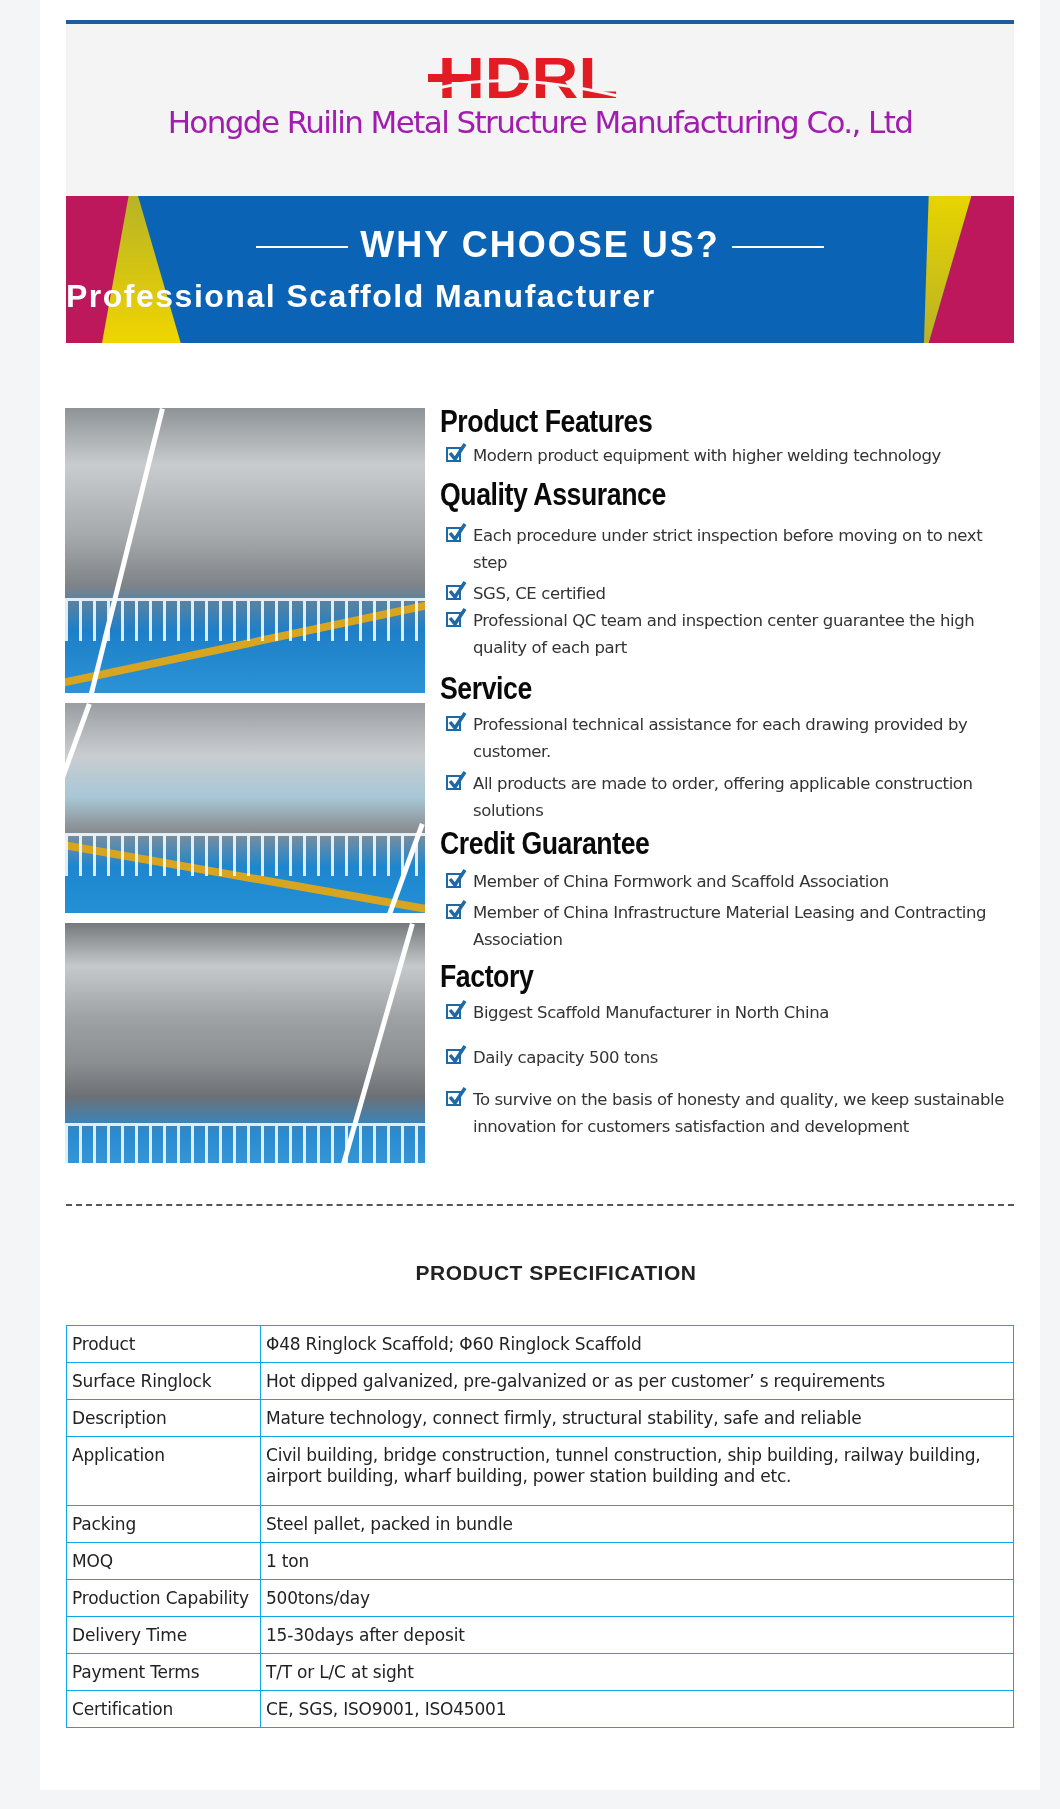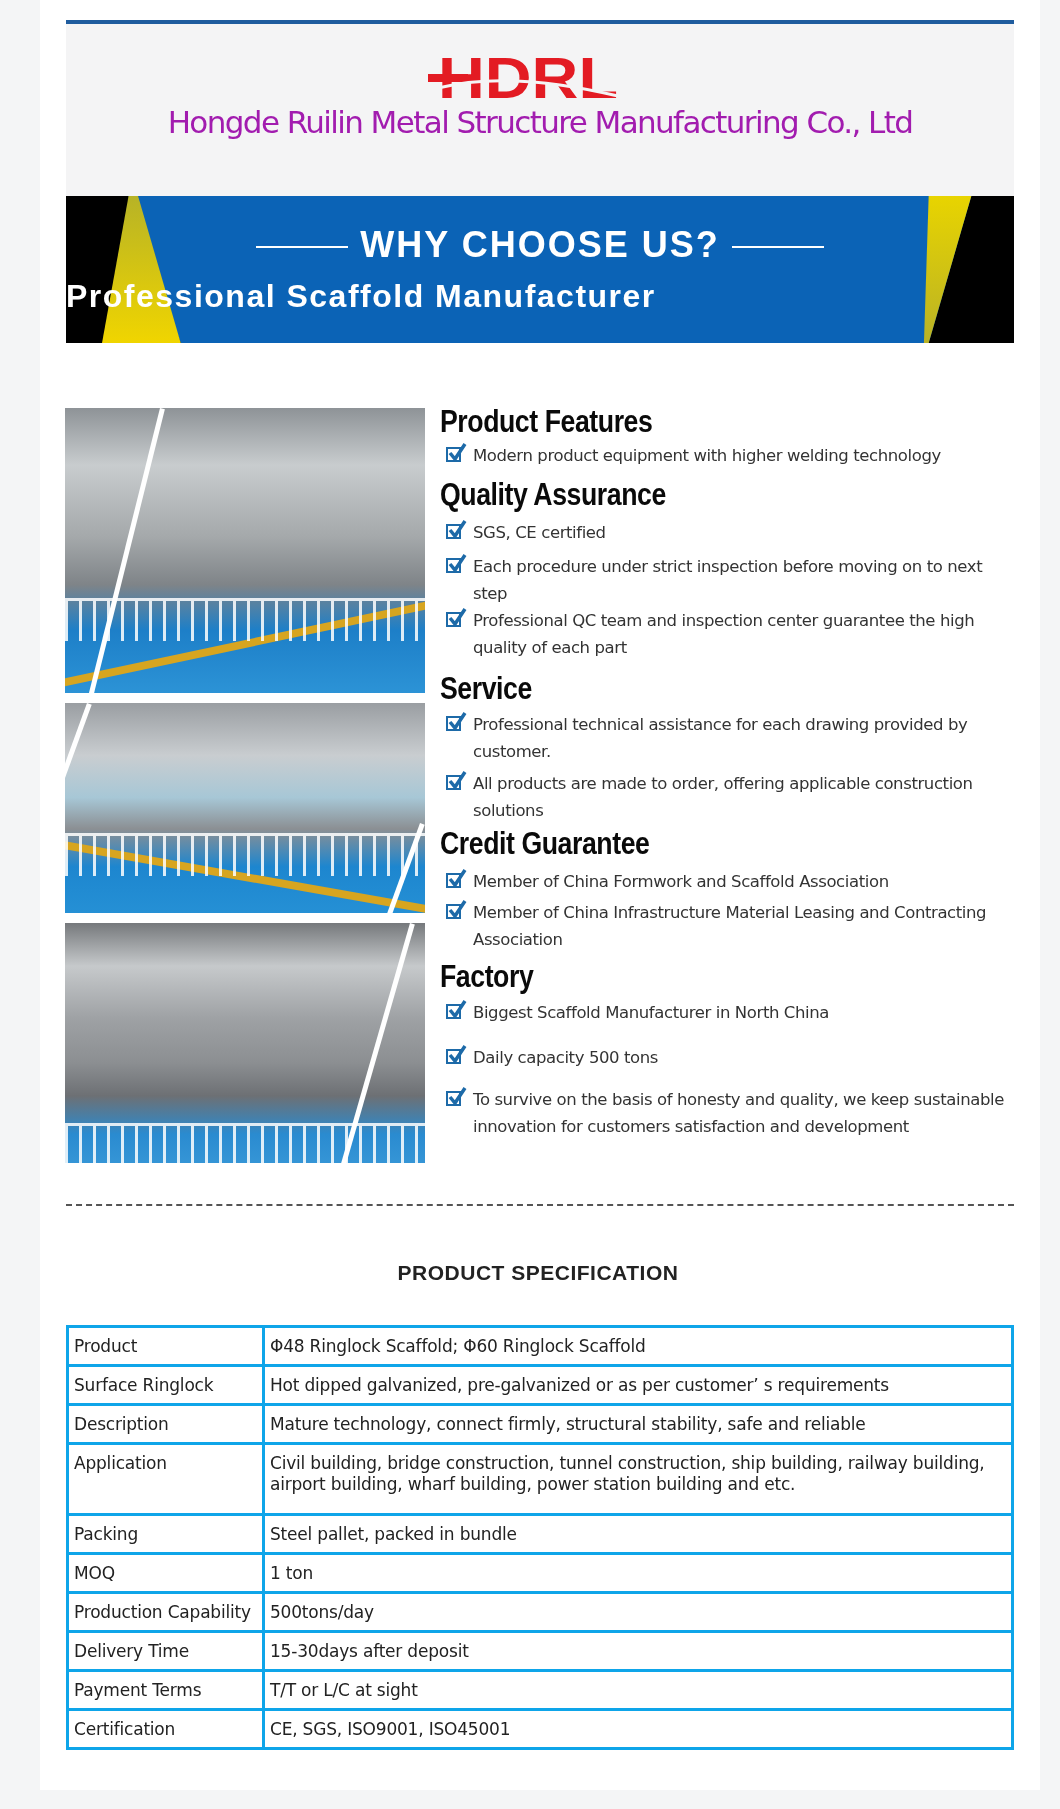--- a/index.html
+++ b/index.html
@@ -2,21 +2,21 @@
 <html><head>
 <meta charset="utf-8">
 <style>
   html,body{margin:0;padding:0;}
   body{width:1060px;height:1809px;background:#f4f5f6;position:relative;overflow:hidden;font-family:"DejaVu Sans",sans-serif;}
   .page{position:absolute;left:40px;top:0;width:1000px;height:1790px;background:#ffffff;}
   .hdr-line{position:absolute;left:66px;top:20px;width:948px;height:4px;background:#1f5c9e;}
   .hdr-box{position:absolute;left:66px;top:24px;width:948px;height:172px;background:#f4f4f5;}
   .logo{position:absolute;left:428px;top:52px;width:200px;height:50px;}
   .company{position:absolute;left:66px;top:104px;width:948px;text-align:center;font-family:"DejaVu Sans",sans-serif;font-size:31px;letter-spacing:-1.6px;color:#a21caf;font-weight:normal;}
-  .banner{position:absolute;left:66px;top:196px;width:948px;height:147px;overflow:hidden;background:#000000;}
+  .banner{position:absolute;left:66px;top:196px;width:948px;height:147px;overflow:hidden;background:#be185d;}
   .banner .blue{position:absolute;left:0;top:0;width:100%;height:100%;background:#0b63b6;clip-path:polygon(6.6% 0,95.5% 0,91% 100%,12.1% 100%);}
   .banner .yl{position:absolute;left:0;top:0;width:100%;height:100%;background:linear-gradient(180deg,#b7b326,#f0d500);clip-path:polygon(6.6% 0,7.6% 0,12.1% 100%,3.8% 100%);}
   .banner .yr2{position:absolute;left:0;top:0;width:100%;height:100%;background:linear-gradient(180deg,#e8d400,#b9b226);clip-path:polygon(91% 0,95.5% 0,91% 100%,90.5% 100%);}
   .why{position:absolute;left:0;top:28px;width:100%;text-align:center;color:#fff;font-family:"Liberation Sans",sans-serif;font-weight:bold;font-size:36px;letter-spacing:2px;}
   .why .ln{display:inline-block;width:92px;height:2px;background:#fff;vertical-align:middle;margin:0 12px;}
   .prof{position:absolute;left:0;top:82px;width:100%;text-align:left;color:#fff;font-family:"Liberation Sans",sans-serif;font-weight:bold;font-size:32px;letter-spacing:1.5px;}
   .photo{position:absolute;left:65px;width:360px;overflow:hidden;}
   .photo .slash{position:absolute;width:5px;background:#fff;transform-origin:top left;}
   .ph1{top:408px;height:285px;background:
       linear-gradient(180deg,#8e9397 0%,#c8ccce 20%,#a5a9ab 45%,#7f8488 62%,#1d7fc8 78%,#2c93d6 100%);}
@@ -25,23 +25,23 @@
   .ph3{top:923px;height:240px;background:
       linear-gradient(180deg,#76797c 0%,#c6c9cb 18%,#9ea1a4 40%,#8c8f92 58%,#6d7074 72%,#2a8bd0 88%,#3595d6 100%);}
   .rail{position:absolute;left:0;right:0;height:40px;background:repeating-linear-gradient(90deg,#ffffff 0 3px,transparent 3px 14px);border-top:3px solid #fff;opacity:.85;}
   .stripe{position:absolute;left:0;right:0;height:8px;background:#d7a520;}
   .feat{position:absolute;left:440px;top:402px;width:580px;}
   .sec-title{font-family:"Liberation Sans",sans-serif;font-weight:bold;font-size:31px;color:#0a0a0a;letter-spacing:-0.5px;transform:scaleX(0.86);transform-origin:left;margin:0;height:40px;line-height:40px;}
   .item{position:relative;padding-left:33px;font-family:"DejaVu Sans",sans-serif;font-size:16.5px;line-height:27px;color:#333;letter-spacing:-0.4px;}
   .chk{position:absolute;left:6px;top:5px;width:15px;height:15px;border:2px solid #1d6aa8;box-sizing:border-box;background:#fff;}
   .chk svg{position:absolute;left:-1px;top:-7px;}
   .dash{position:absolute;left:66px;top:1204px;width:948px;border-top:2px dashed #555;}
-  .spec-title{position:absolute;left:64px;top:1261px;width:948px;text-align:center;font-family:"Liberation Sans",sans-serif;font-weight:bold;font-size:21px;color:#222;letter-spacing:0.5px;}
+  .spec-title{position:absolute;left:82px;top:1261px;width:948px;text-align:center;font-family:"Liberation Sans",sans-serif;font-weight:bold;font-size:21px;color:#222;letter-spacing:0.5px;}
   table.spec{position:absolute;left:66px;top:1325px;width:948px;border-collapse:collapse;font-family:"DejaVu Sans",sans-serif;font-size:17px;color:#222;}
-  table.spec td{border:3px solid #0ea5e9;padding:0 5px;height:36px;vertical-align:middle;line-height:21px;letter-spacing:-0.2px;}
+  table.spec td{border:1px solid #0ea5e9;padding:0 5px;height:36px;vertical-align:middle;line-height:21px;letter-spacing:-0.2px;}
   table.spec td.k{width:183px;}
   table.spec tr.tall td{height:60px;vertical-align:top;padding-top:8px;}
 </style>
 </head>
 <body>
 
 <div class="page"></div>
 
 <div class="hdr-line"></div>
 <div class="hdr-box"></div>
@@ -82,30 +82,30 @@
   <div>
     <h2 class="sec-title">Product Features</h2>
     <div class="item"><span class="chk">
           <svg width="20" height="20" viewBox="0 0 20 20">
             <path d="M3 11 L8 17 L18 2" stroke="#1d6aa8" stroke-width="3.5" fill="none"></path>
           </svg>
         </span><span>Modern product equipment with higher welding technology</span></div>
   </div>
   <div style="margin-top:6px;">
     <h2 class="sec-title">Quality Assurance</h2>
+    <div class="item" style="margin-top:7px;"><span class="chk">
+          <svg width="20" height="20" viewBox="0 0 20 20">
+            <path d="M3 11 L8 17 L18 2" stroke="#1d6aa8" stroke-width="3.5" fill="none"></path>
+          </svg>
+        </span><span>Each procedure under strict inspection before moving on to next step</span></div>
     <div class="item" style="margin-top:4px;"><span class="chk">
           <svg width="20" height="20" viewBox="0 0 20 20">
             <path d="M3 11 L8 17 L18 2" stroke="#1d6aa8" stroke-width="3.5" fill="none"></path>
           </svg>
         </span><span>SGS, CE certified</span></div>
-    <div class="item" style="margin-top:7px;"><span class="chk">
-          <svg width="20" height="20" viewBox="0 0 20 20">
-            <path d="M3 11 L8 17 L18 2" stroke="#1d6aa8" stroke-width="3.5" fill="none"></path>
-          </svg>
-        </span><span>Each procedure under strict inspection before moving on to next step</span></div>
     <div class="item" style="margin-top:0;"><span class="chk">
           <svg width="20" height="20" viewBox="0 0 20 20">
             <path d="M3 11 L8 17 L18 2" stroke="#1d6aa8" stroke-width="3.5" fill="none"></path>
           </svg>
         </span><span>Professional QC team and inspection center guarantee the high quality of each part</span></div>
   </div>
   <div style="margin-top:8px;">
     <h2 class="sec-title">Service</h2>
     <div class="item" style="margin-top:2px;"><span class="chk">
           <svg width="20" height="20" viewBox="0 0 20 20">

